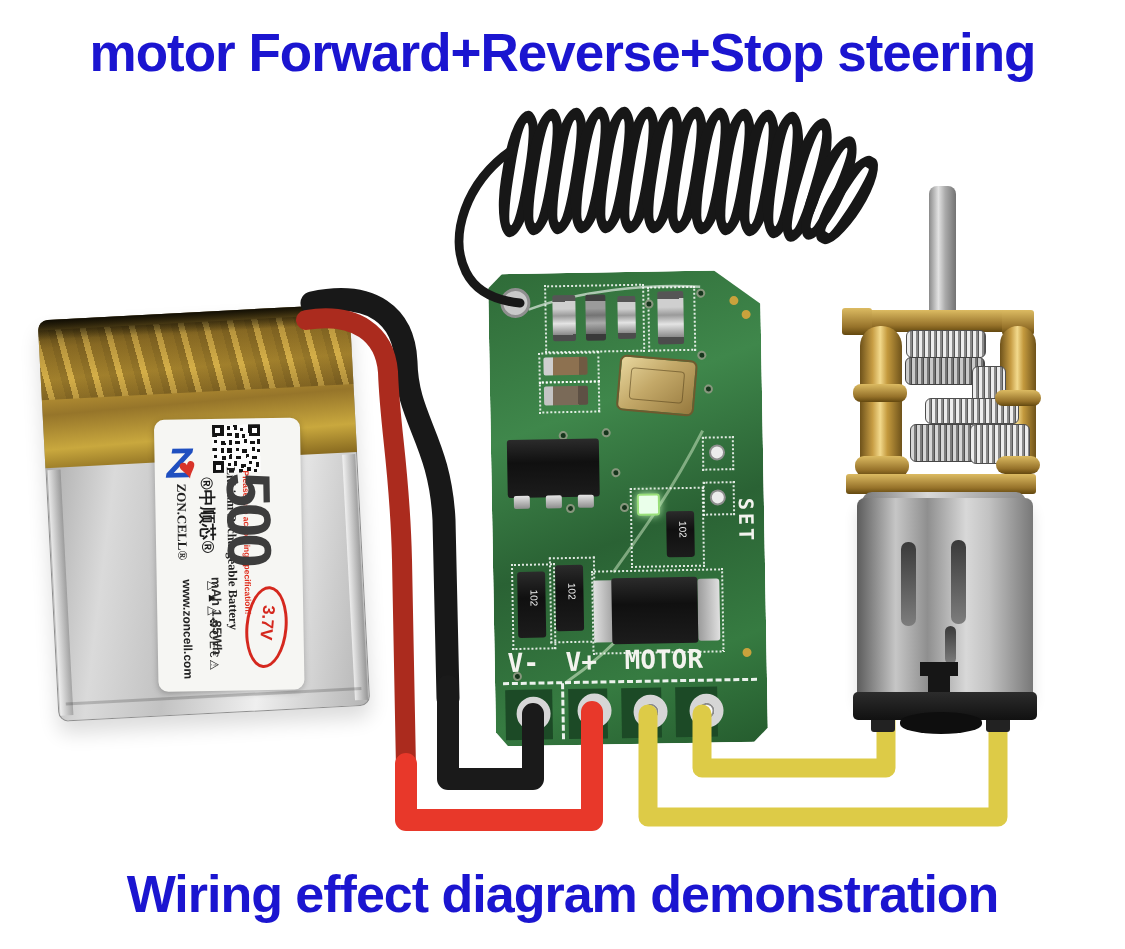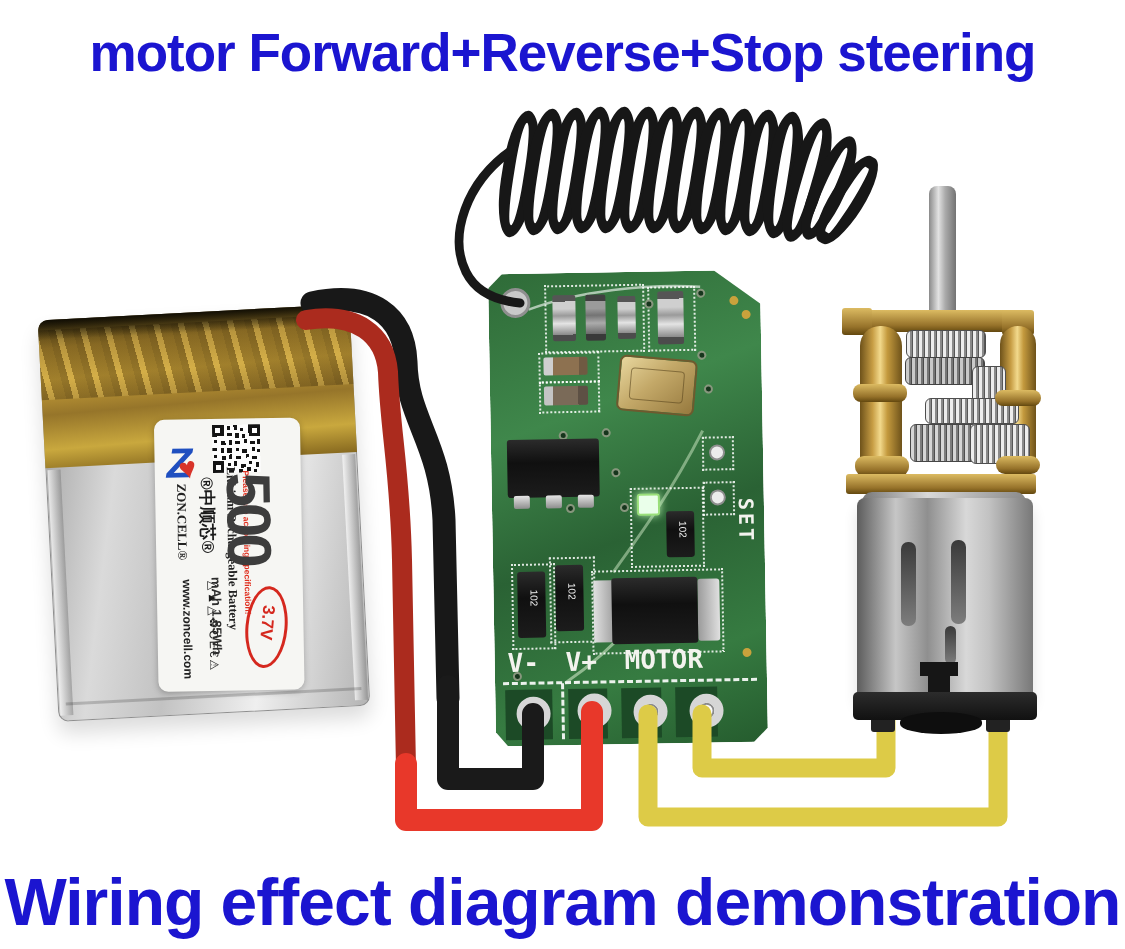--- a/index.html
+++ b/index.html
@@ -50,21 +50,21 @@
   
   .loop{position:absolute;width:34px;height:128px;border:12px solid #171717;border-radius:17px/56px;
         box-sizing:border-box;transform:rotate(9deg);}
 </style>
 </head>
 <body>
 
 <div id="stage">
 
   <div class="abs title" style="top:22px;font-size:53px;">motor Forward+Reverse+Stop steering</div>
-  <div class="abs title" style="top:864px;font-size:66px;">Wiring effect diagram demonstration</div>
+  <div class="abs title" style="top:864px;font-size:52px;">Wiring effect diagram demonstration</div>
 
   <div class="abs" style="left:48px;top:312px;width:312px;height:402px;transform:rotate(-3deg);">
     <div class="abs pouch"></div>
     <div class="abs tape"></div>
     <div class="abs wrinkle"></div>
     <div class="abs topshadow"></div>
     <div class="abs seam" style="left:2px;"></div>
     <div class="abs seam" style="right:2px;"></div>
     <div class="abs fold"></div>
 

